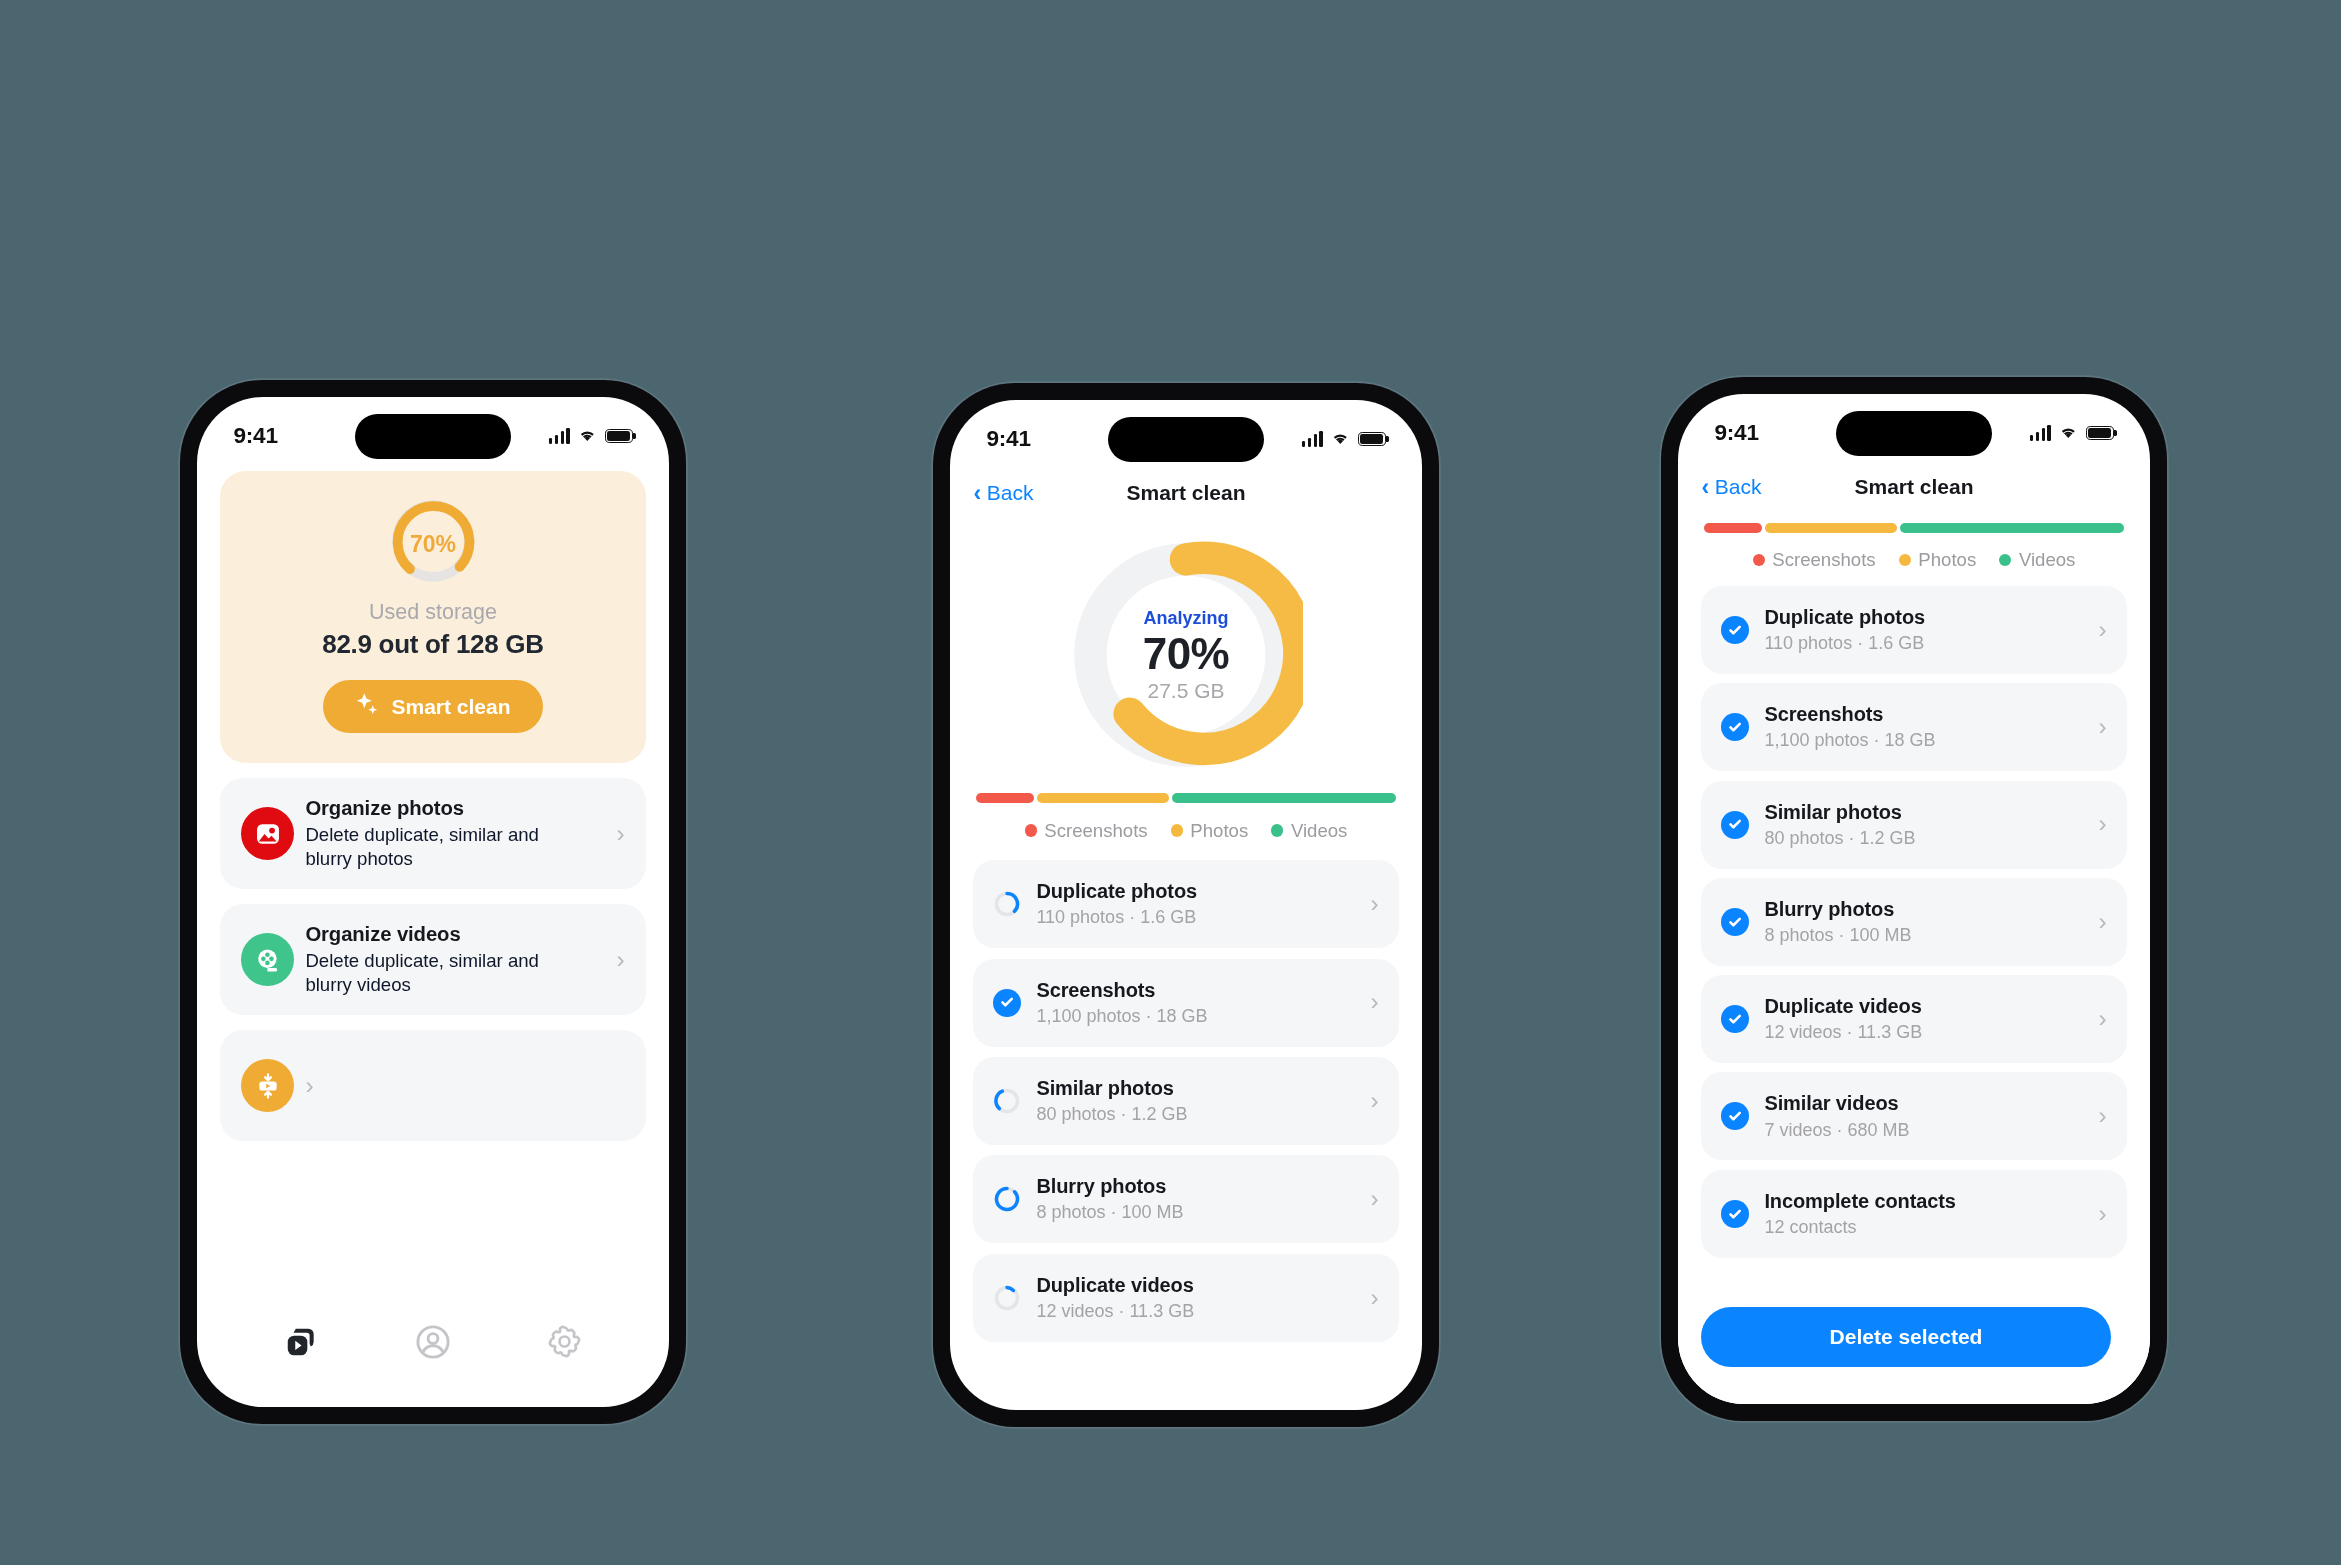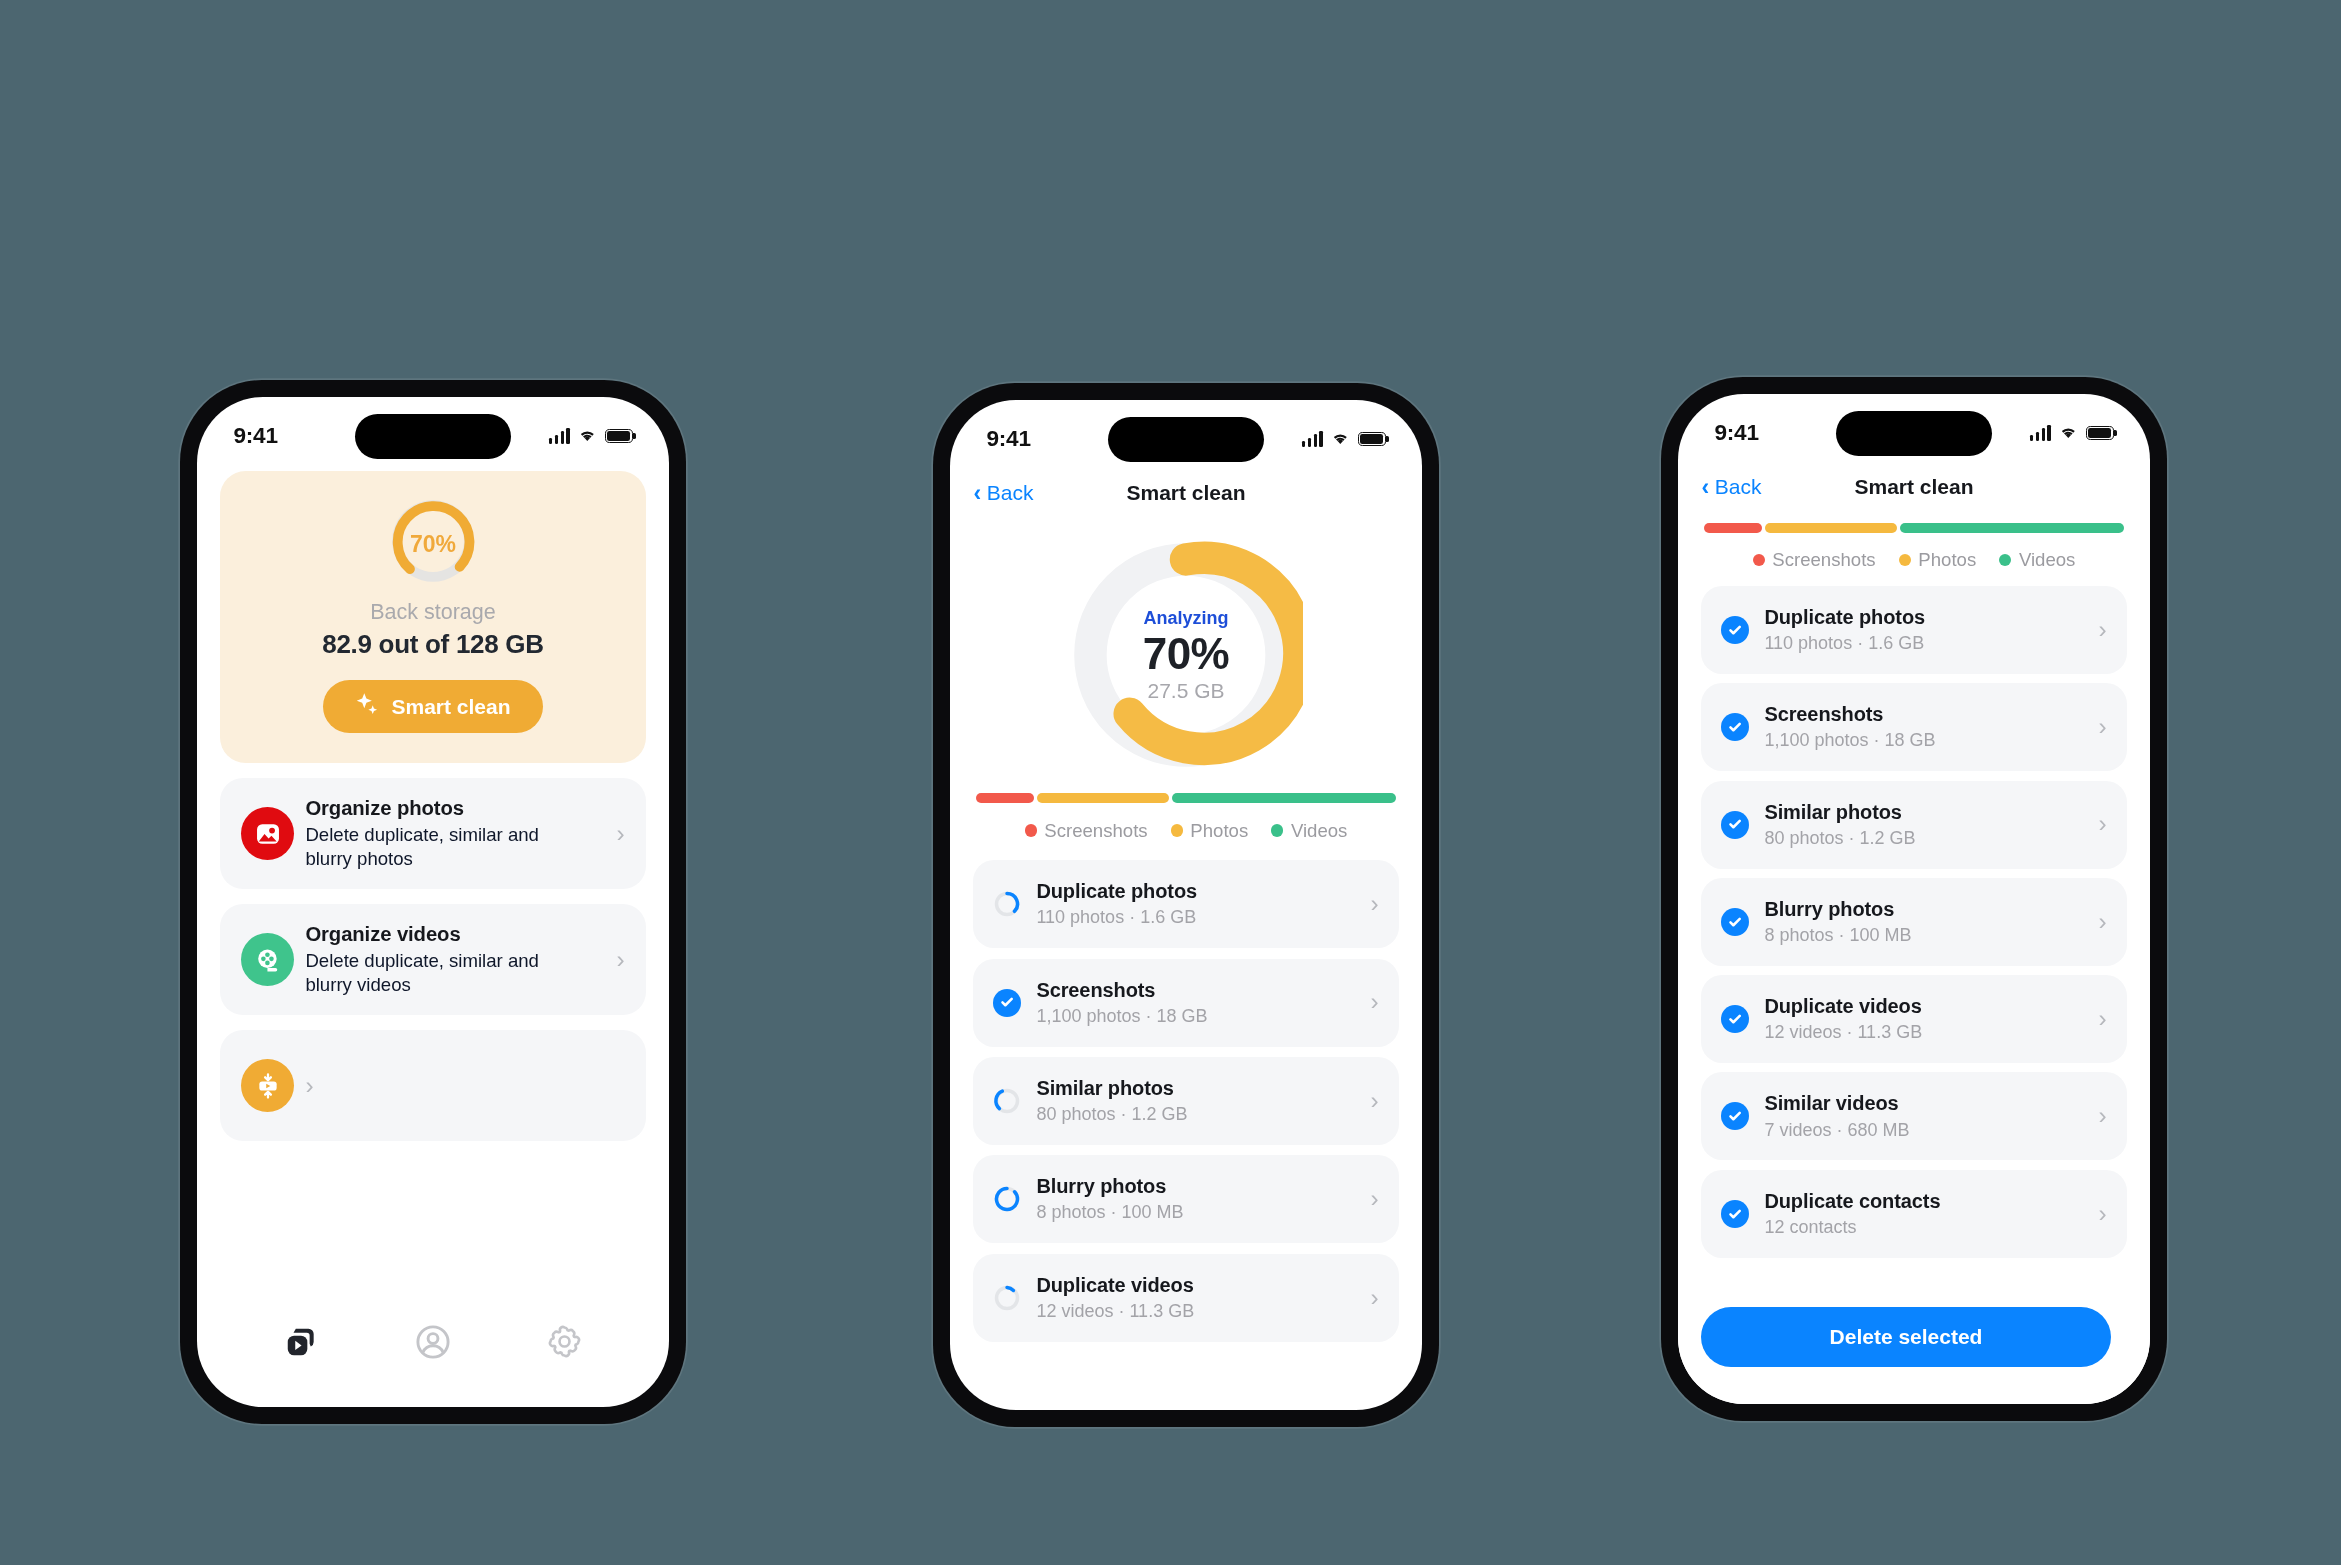--- a/index.html
+++ b/index.html
@@ -215,21 +215,21 @@
       <div class="body1">
 
         <div class="storage-card">
           <div class="gauge">
             <svg width="100" height="88" viewBox="0 0 172 152">
               <path d="M86 14 a62 62 0 1 1 -0.1 0" fill="none" stroke="#e5e4e2" stroke-width="17" stroke-linecap="round" transform="rotate(0 86 76)"></path>
               <path d="M46.2 124.5 A62 62 0 1 1 132 120.5" fill="none" stroke="#f0ab34" stroke-width="17" stroke-linecap="round"></path>
             </svg>
             <div class="gauge-pct">70%</div>
           </div>
-          <div class="store-label">Back storage</div>
+          <div class="store-label">Used storage</div>
           <div class="store-value">82.9 out of 128 GB</div>
           <button class="smart-btn">
             <span>
               <svg width="24.4" height="24.4" viewBox="0 0 42 42">
                 <path d="M16 2 l3.6 9.4 L29 15 l-9.4 3.6 L16 28 l-3.6-9.4 L3 15 l9.4-3.6z" fill="#fff"></path>
                 <path d="M30.5 23 l2.1 5.4 L38 30.5 l-5.4 2.1 L30.5 38 l-2.1-5.4 L23 30.5 l5.4-2.1z" fill="#fff"></path>
               </svg>
             </span>
             <span>Smart clean</span>
           </button>
@@ -610,21 +610,21 @@
 
         <div class="row">
           <div class="row-state">
             <span class="check">
                 <svg width="16.2" height="16.2" viewBox="0 0 28 28">
                   <path d="M6 14.5 l5 5 L22 8.5" fill="none" stroke="#fff" stroke-width="4.4" stroke-linecap="round" stroke-linejoin="round"></path>
                 </svg>
               </span>
           </div>
           <div class="row-txt">
-            <div class="row-title">Duplicate contacts</div>
+            <div class="row-title">Incomplete contacts</div>
             <div class="row-sub">12 contacts</div>
           </div>
           <div class="chev-r">›</div>
         </div>
 
       </div>
 
       <div class="fadebox"></div>
       <button class="delete-btn">Delete selected</button>
 

